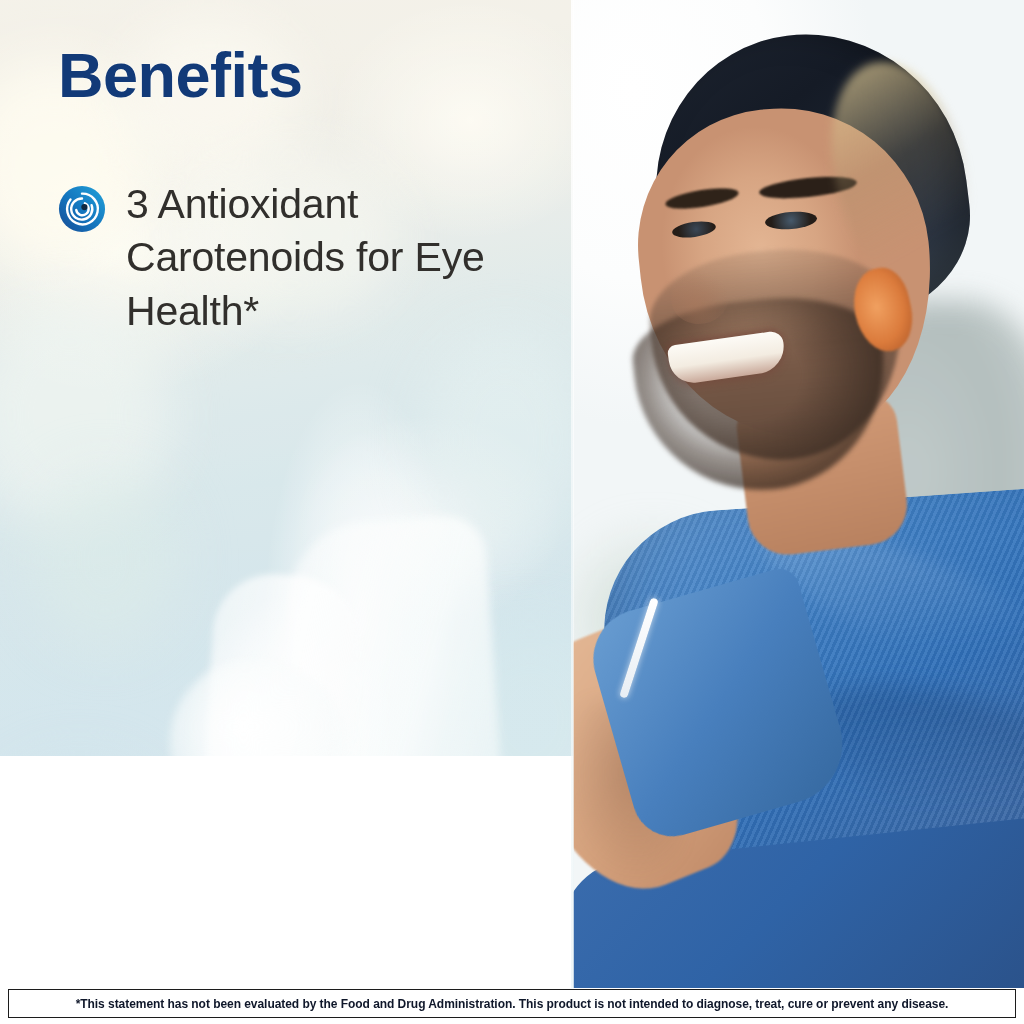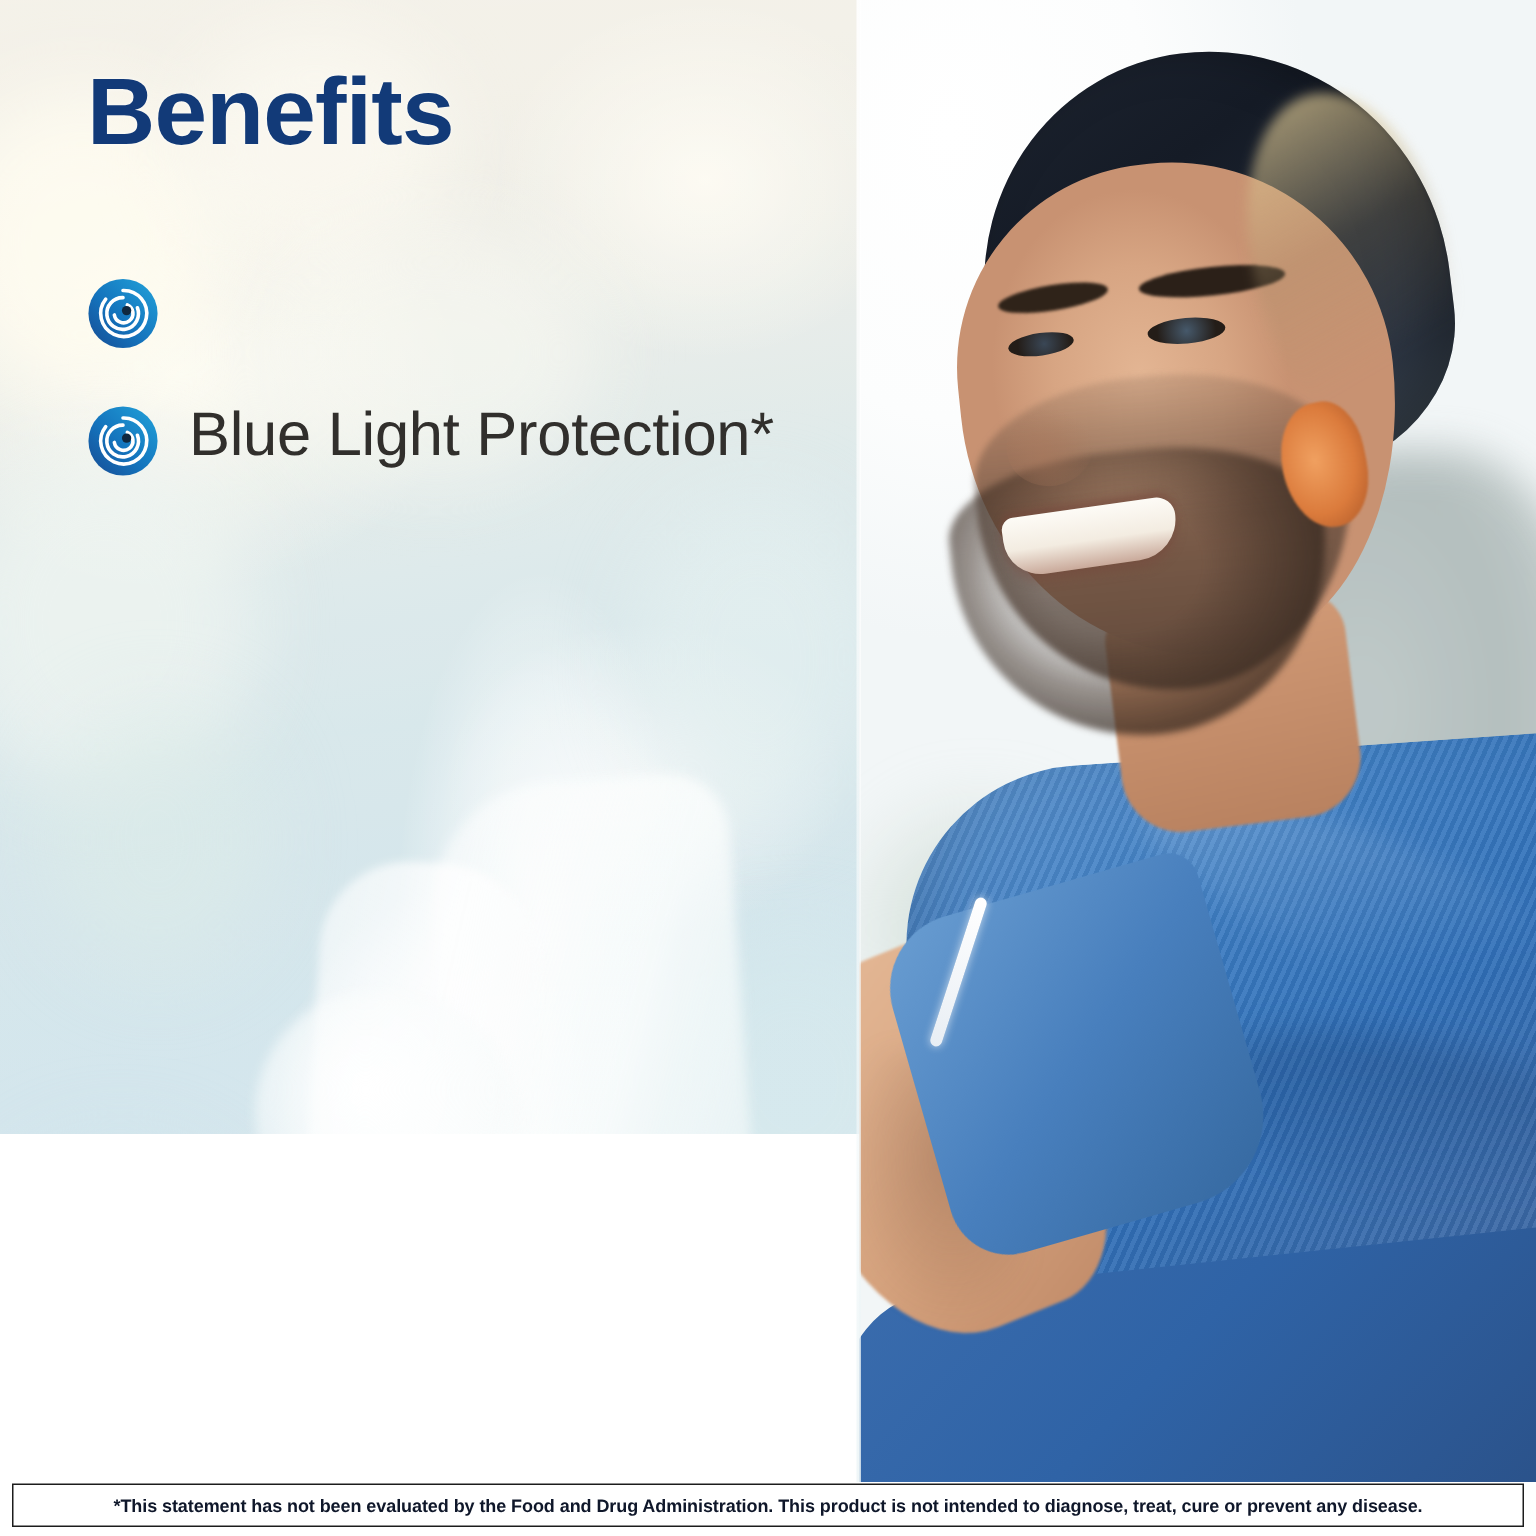--- a/index.html
+++ b/index.html
@@ -364,33 +364,24 @@
                 <stop offset="55%" stop-color="#1474bd"></stop>
                 <stop offset="100%" stop-color="#174b93"></stop>
               </linearGradient>
             </defs>
             <circle cx="50" cy="50" r="48" fill="url(#eg1)"></circle>
             <path d="M50 18 A32 32 0 1 1 26 30" fill="none" stroke="#ffffff" stroke-width="5" stroke-linecap="round"></path>
             <path d="M50 28 A22 22 0 1 0 70 42" fill="none" stroke="#ffffff" stroke-width="5" stroke-linecap="round"></path>
             <path d="M56 38 A13 13 0 1 1 38 52" fill="none" stroke="#ffffff" stroke-width="5" stroke-linecap="round"></path>
             <circle cx="55" cy="46" r="6.5" fill="#10283f"></circle>
           </svg>
+          <div class="benefit-text">3 Antioxidant Carotenoids for Eye Health*</div>
         </div>
 
 
-        <div class="benefit-item">
-          <svg class="eye-icon" viewBox="0 0 100 100">
-            <circle cx="50" cy="50" r="48" fill="url(#eg1)"></circle>
-            <path d="M50 18 A32 32 0 1 1 26 30" fill="none" stroke="#ffffff" stroke-width="5" stroke-linecap="round"></path>
-            <path d="M50 28 A22 22 0 1 0 70 42" fill="none" stroke="#ffffff" stroke-width="5" stroke-linecap="round"></path>
-            <path d="M56 38 A13 13 0 1 1 38 52" fill="none" stroke="#ffffff" stroke-width="5" stroke-linecap="round"></path>
-            <circle cx="55" cy="46" r="6.5" fill="#10283f"></circle>
-          </svg>
-          <div class="benefit-text">Blue Light Protection*</div>
-        </div>
 
       </div>
     </div>
   </div>
 
   <div class="right-panel">
     <div class="sky"></div>
     <div class="rock"></div>
     <div class="foliage"></div>
 

